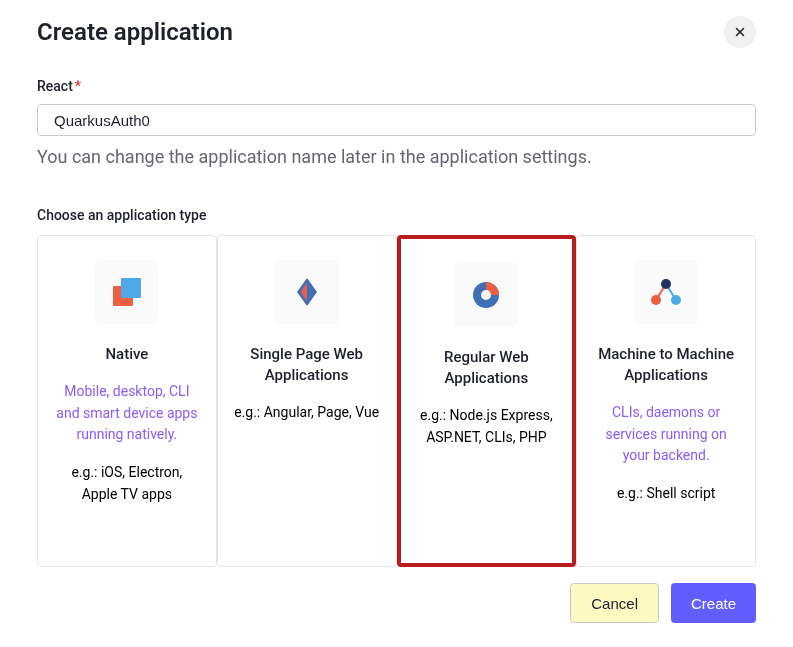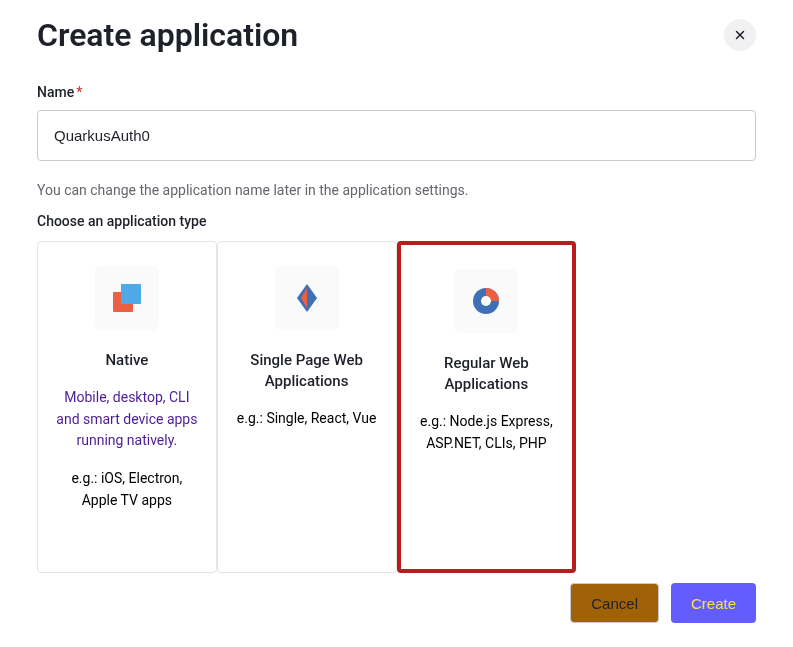--- a/index.html
+++ b/index.html
@@ -16,21 +16,21 @@
       padding: 16px 37px 16px 37px;
       position: relative;
     }
     .header {
       display: flex;
       justify-content: space-between;
       align-items: center;
       margin-bottom: 30px;
     }
     .title {
-      font-size: 32px;
+      font-size: 24px;
       font-weight: 600;
       color: #1e212a;
     }
     .close-btn {
       width: 32px;
       height: 32px;
       border-radius: 50%;
       background: #f1f1f2;
       border: none;
       display: flex;
@@ -49,38 +49,38 @@
       color: #1e212a;
       margin-bottom: 10px;
       display: block;
     }
     .required {
       color: #d03c38;
       margin-left: 2px;
     }
     .name-input {
       width: 100%;
-      height: 51px;
+      height: 32px;
       border: 1px solid #c9cace;
       border-radius: 4px;
       padding: 0 16px;
       font-size: 15px;
       color: #1e212a;
       outline: none;
     }
     .hint {
-      font-size: 14px;
+      font-size: 18px;
       color: #65676e;
-      margin-top: 21px;
+      margin-top: 10px;
     }
     .section-label {
       font-size: 14px;
       font-weight: 500;
       color: #1e212a;
-      margin-top: 15px;
+      margin-top: 40px;
       margin-bottom: 12px;
     }
     .cards {
       display: grid;
       grid-template-columns: repeat(4, 1fr);
       gap: 0;
     }
     .card {
       border: 1px solid #e5e5e7;
       border-radius: 4px;
@@ -107,21 +107,21 @@
     }
     .card-title {
       font-size: 15px;
       font-weight: 500;
       color: #1e212a;
       margin-bottom: 16px;
       line-height: 1.4;
     }
     .card-desc {
       font-size: 14px;
-      color: #4c1d95;
+      color: #8b5cf6;
       line-height: 1.55;
       margin-bottom: 16px;
     }
     .card-example {
       font-size: 14px;
       color: #000000;
       line-height: 1.55;
     }
     .footer {
       position: absolute;
@@ -133,46 +133,46 @@
     .btn {
       height: 40px;
       padding: 0 20px;
       border-radius: 4px;
       font-size: 15px;
       font-weight: 500;
       cursor: pointer;
       border: none;
     }
     .btn-cancel {
-      background: #a16207;
+      background: #fef9c3;
       border: 1px solid #c9cace;
       color: #1e212a;
     }
     .btn-create {
       background: #635dff;
-      color: #fde047;
+      color: #ffffff;
     }
   </style>
 </head>
 <body>
 
 
 
 <div class="header">
   <h1 class="title">Create application</h1>
   <button class="close-btn">
     <svg viewBox="0 0 24 24" fill="none" stroke="currentColor" stroke-width="2.5" stroke-linecap="round">
       <line x1="18" y1="6" x2="6" y2="18"></line>
       <line x1="6" y1="6" x2="18" y2="18"></line>
     </svg>
   </button>
 </div>
 
 <label class="field-label">
-  <span>Name</span><span class="required">*</span>
+  <span>React</span><span class="required">*</span>
 </label>
 <input class="name-input" type="text" value="QuarkusAuth0" style="">
 <p class="hint">You can change the application name later in the application settings.</p>
 
 <div class="section-label">Choose an application type</div>
 
 <div class="cards">
 
   <div class="card">
     <div class="icon-box">
@@ -187,35 +187,49 @@
   </div>
 
   <div class="card">
     <div class="icon-box">
       <svg width="36" height="36" viewBox="0 0 36 36">
         <polygon points="18,4 8,18 18,32 28,18" fill="#3f6fb5"></polygon>
         <polygon points="18,8 12,18 18,28" fill="#ec5f42"></polygon>
       </svg>
     </div>
     <div class="card-title">Single Page Web Applications</div>
-    <div class="card-example">e.g.: Single, React, Vue</div>
+    <div class="card-example">e.g.: Angular, Page, Vue</div>
   </div>
 
   <div class="card selected">
     <div class="icon-box">
       <svg width="36" height="36" viewBox="0 0 36 36">
         <circle cx="18" cy="18" r="13" fill="#3f6fb5"></circle>
         <path d="M 18 5 A 13 13 0 0 1 31 18 L 18 18 Z" fill="#ec5f42"></path>
         <circle cx="18" cy="18" r="5" fill="#fafafa"></circle>
       </svg>
     </div>
     <div class="card-title">Regular Web Applications</div>
     <div class="card-example">e.g.: Node.js Express, ASP.NET, CLIs, PHP</div>
   </div>
 
+  <div class="card">
+    <div class="icon-box">
+      <svg width="36" height="36" viewBox="0 0 36 36">
+        <line x1="18" y1="10" x2="8" y2="26" stroke="#ec5f42" stroke-width="2"></line>
+        <line x1="18" y1="10" x2="28" y2="26" stroke="#4ea9e6" stroke-width="2"></line>
+        <circle cx="18" cy="10" r="5" fill="#22325f"></circle>
+        <circle cx="8" cy="26" r="5" fill="#ec5f42"></circle>
+        <circle cx="28" cy="26" r="5" fill="#4ea9e6"></circle>
+      </svg>
+    </div>
+    <div class="card-title">Machine to Machine Applications</div>
+    <div class="card-desc">CLIs, daemons or services running on your backend.</div>
+    <div class="card-example">e.g.: Shell script</div>
+  </div>
 
 </div>
 
 <div class="footer">
   <button class="btn btn-cancel">Cancel</button>
   <button class="btn btn-create">Create</button>
 </div>
 
 
 

